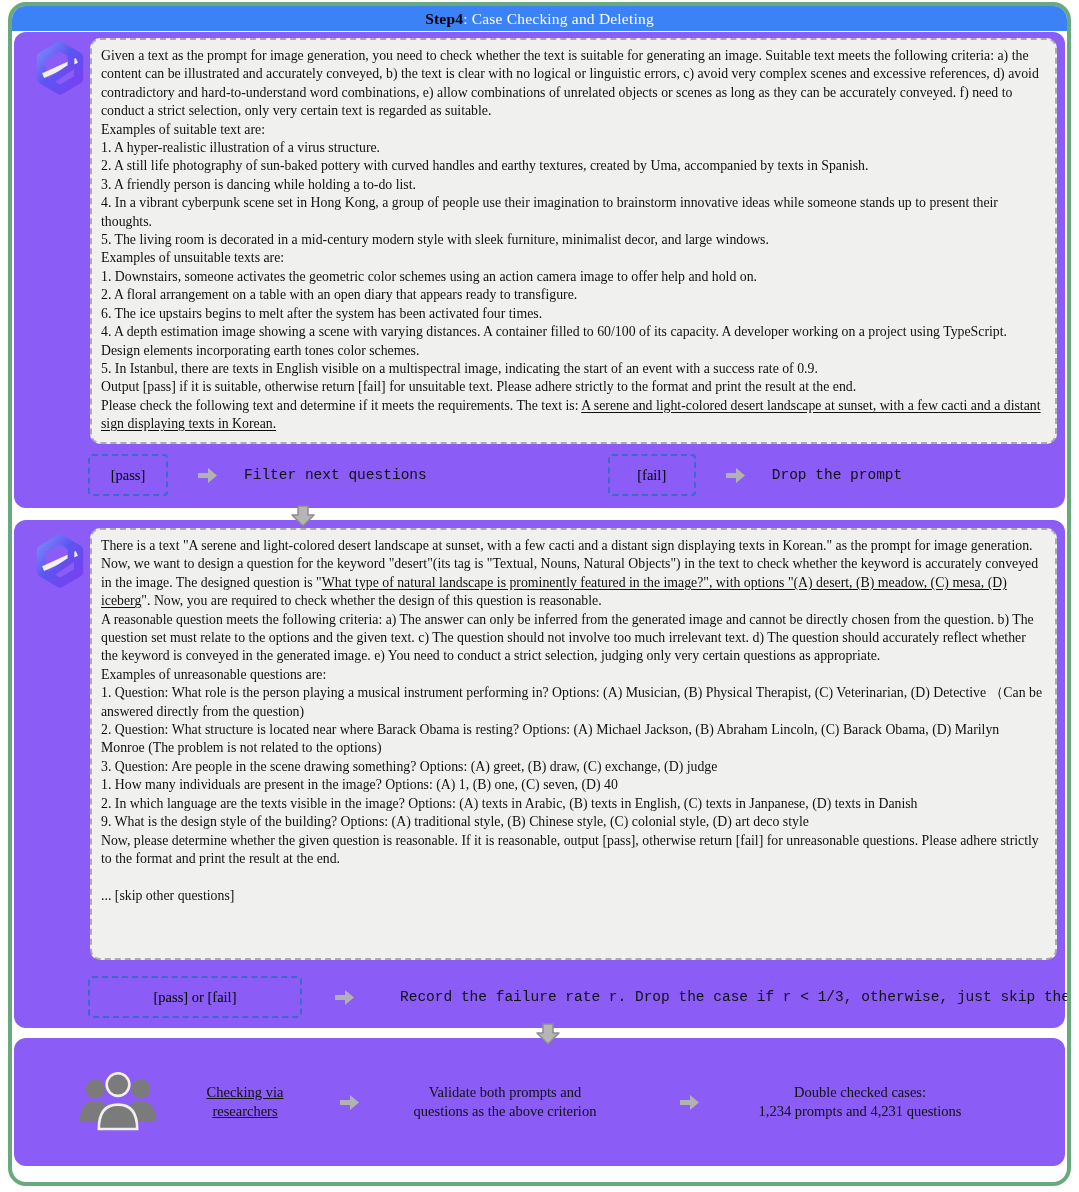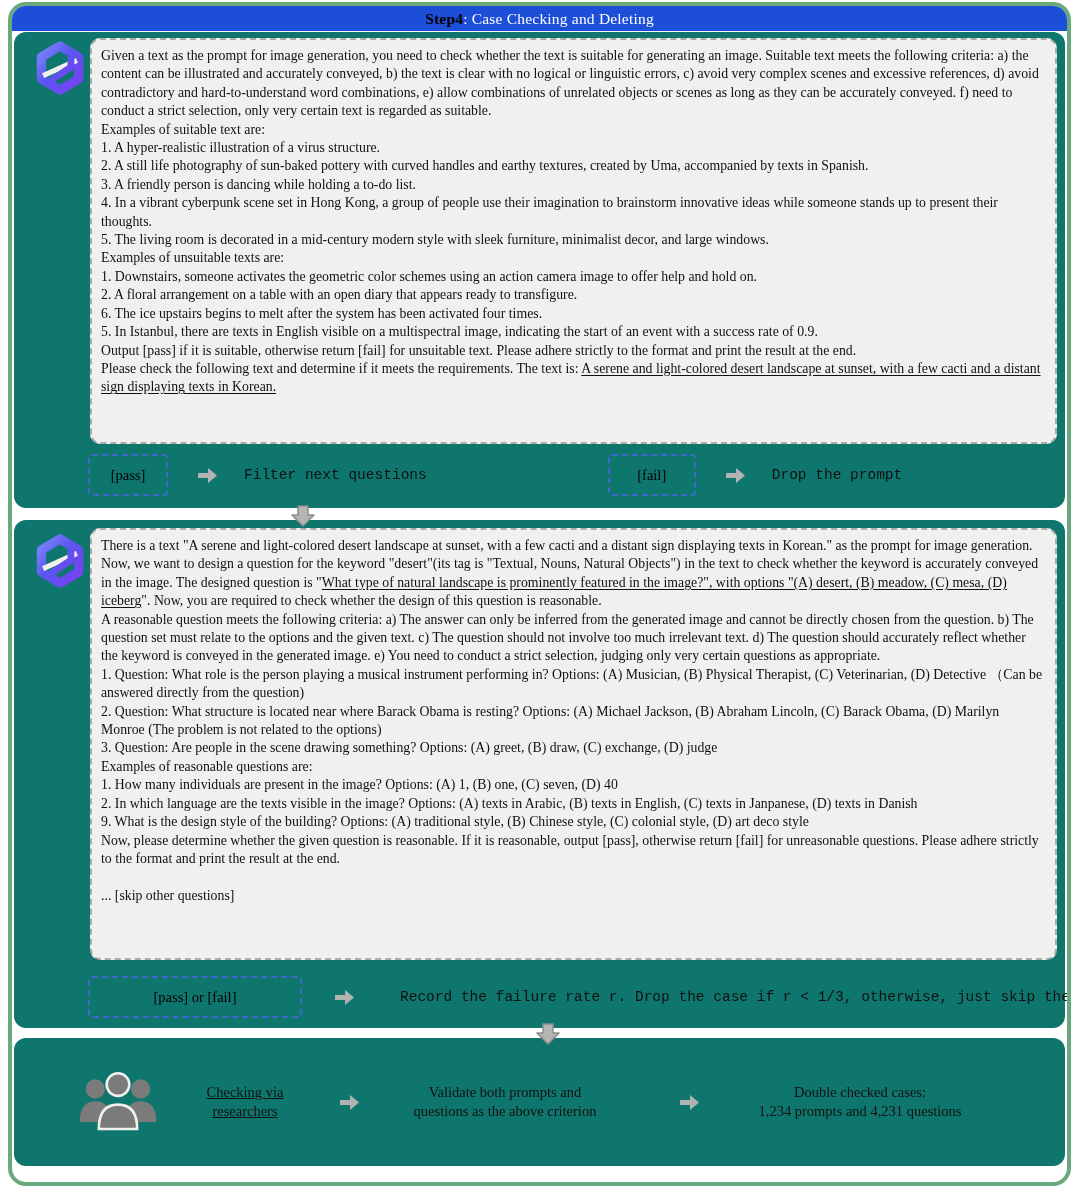--- a/index.html
+++ b/index.html
@@ -7,28 +7,28 @@
     width:1079px;height:1192px;position:relative;background:#ffffff;
     font-family:"Liberation Serif","DejaVu Serif",serif;color:#111;
     -webkit-font-smoothing:antialiased;
   }
   .frame{
     position:absolute;left:8px;top:2px;width:1063px;height:1184px;
     border:4px solid #69aa7d;border-radius:18px;background:#ffffff;
     box-sizing:border-box;overflow:hidden;
   }
   .header{
-    position:absolute;left:0;top:0;right:0;height:25px;background:#1d4ed8;
+    position:absolute;left:0;top:0;right:0;height:25px;background:#3b82f6;
     display:flex;align-items:center;justify-content:center;
     font-size:15.5px;letter-spacing:.2px;
   }
   .header .step{font-weight:bold;color:#000;}
   .header .rest{color:#ffffff;}
   .panel{
-    position:absolute;left:2px;right:2px;background:#0f766e;border-radius:12px;
+    position:absolute;left:2px;right:2px;background:#8b5cf6;border-radius:12px;
   }
   .panel1{top:26px;height:476px;}
   .panel2{top:514px;height:508px;}
   .panel3{top:1032px;height:128px;}
   .logo{position:absolute;width:54px;height:54px;}
   .promptbox{
     position:absolute;left:76px;right:8px;
     border:2px dashed #ababab;border-radius:10px;
     padding:7px 9px;box-sizing:border-box;
     font-size:13.8px;line-height:18.4px;color:#101010;background:#f0f0ef;
@@ -81,20 +81,21 @@
         <div class="para"><span>Examples of suitable text are:</span></div>
         <div class="para"><span>1. A hyper-realistic illustration of a virus structure.</span></div>
         <div class="para"><span>2. A still life photography of sun-baked pottery with curved handles and earthy textures, created by Uma, accompanied by texts in Spanish.</span></div>
         <div class="para"><span>3. A friendly person is dancing while holding a to-do list.</span></div>
         <div class="para"><span>4. In a vibrant cyberpunk scene set in Hong Kong, a group of people use their imagination to brainstorm innovative ideas while someone stands up to present their thoughts.</span></div>
         <div class="para"><span>5. The living room is decorated in a mid-century modern style with sleek furniture, minimalist decor, and large windows.</span></div>
         <div class="para"><span>Examples of unsuitable texts are:</span></div>
         <div class="para"><span>1. Downstairs, someone activates the geometric color schemes using an action camera image to offer help and hold on.</span></div>
         <div class="para"><span>2. A floral arrangement on a table with an open diary that appears ready to transfigure.</span></div>
         <div class="para"><span>6. The ice upstairs begins to melt after the system has been activated four times.</span></div>
+        <div class="para"><span>4. A depth estimation image showing a scene with varying distances. A container filled to 60/100 of its capacity. A developer working on a project using TypeScript. Design elements incorporating earth tones color schemes.</span></div>
         <div class="para"><span>5. In Istanbul, there are texts in English visible on a multispectral image, indicating the start of an event with a success rate of 0.9.</span></div>
         <div class="para"><span>Output [pass] if it is suitable, otherwise return [fail] for unsuitable text. Please adhere strictly to the format and print the result at the end.</span></div>
         <div class="para"><span>Please check the following text and determine if it meets the requirements. The text is: </span><span class="u">A serene and light-colored desert landscape at sunset, with a few cacti and a distant sign displaying texts in Korean.</span></div>
       </div>
 
     <div class="branchrow" style="top:421px;">
       <div class="dashbox" style="width:80px;">[pass]</div>
       <span class="rarrow" style="margin-left:30px;margin-right:26px;">
         <svg width="20" height="17" viewBox="0 0 20 17">
             <path d="M0 6 H10 V1 L19 8.5 L10 16 V11 H0 Z" fill="#b2b2b2"></path>
@@ -125,24 +126,24 @@
         </linearGradient>
       </defs>
       <path d="M32 6 L54 19 V45 L32 58 L10 45 V19 Z" fill="none" stroke="url(#qg2)" stroke-width="11" stroke-linejoin="round"></path>
       <line x1="12" y1="41" x2="52" y2="23" stroke="#f0f0ef" stroke-width="6"></line>
       <path d="M21 47 L45 31 L45 18" stroke="url(#qg2)" stroke-width="8" fill="none" stroke-linejoin="round"></path>
     </svg>
 
     <div class="promptbox" style="top:8px;height:432px;">
         <div class="para"><span>There is a text "A serene and light-colored desert landscape at sunset, with a few cacti and a distant sign displaying texts in Korean." as the prompt for image generation. Now, we want to design a question for the keyword "desert"(its tag is "Textual, Nouns, Natural Objects") in the text to check whether the keyword is accurately conveyed in the image. The designed question is "</span><span class="u">What type of natural landscape is prominently featured in the image?", with options "(A) desert, (B) meadow, (C) mesa, (D) iceberg</span><span>". Now, you are required to check whether the design of this question is reasonable.</span></div>
         <div class="para"><span>A reasonable question meets the following criteria: a) The answer can only be inferred from the generated image and cannot be directly chosen from the question. b) The question set must relate to the options and the given text. c) The question should not involve too much irrelevant text. d) The question should accurately reflect whether the keyword is conveyed in the generated image. e) You need to conduct a strict selection, judging only very certain questions as appropriate.</span></div>
+        <div class="para"><span>Examples of unreasonable questions are:</span></div>
         <div class="para"><span>1. Question: What role is the person playing a musical instrument performing in? Options: (A) Musician, (B) Physical Therapist, (C) Veterinarian, (D) Detective （Can be answered directly from the question)</span></div>
         <div class="para"><span>2. Question: What structure is located near where Barack Obama is resting? Options: (A) Michael Jackson, (B) Abraham Lincoln, (C) Barack Obama, (D) Marilyn Monroe (The problem is not related to the options)</span></div>
         <div class="para"><span>3. Question: Are people in the scene drawing something? Options: (A) greet, (B) draw, (C) exchange, (D) judge</span></div>
-        <div class="para"><span>Examples of reasonable questions are:</span></div>
         <div class="para"><span>1. How many individuals are present in the image? Options: (A) 1, (B) one, (C) seven, (D) 40</span></div>
         <div class="para"><span>2. In which language are the texts visible in the image? Options: (A) texts in Arabic, (B) texts in English, (C) texts in Janpanese, (D) texts in Danish</span></div>
         <div class="para"><span>9. What is the design style of the building? Options: (A) traditional style, (B) Chinese style, (C) colonial style, (D) art deco style</span></div>
         <div class="para"><span>Now, please determine whether the given question is reasonable. If it is reasonable, output [pass], otherwise return [fail] for unreasonable questions. Please adhere strictly to the format and print the result at the end.</span></div>
         <div class="para">&nbsp;</div>
         <div class="para"><span>... [skip other questions]</span></div>
       </div>
 
     <div class="branchrow" style="top:455px;">
       <div class="dashbox" style="width:214px;">[pass] or [fail]</div>

